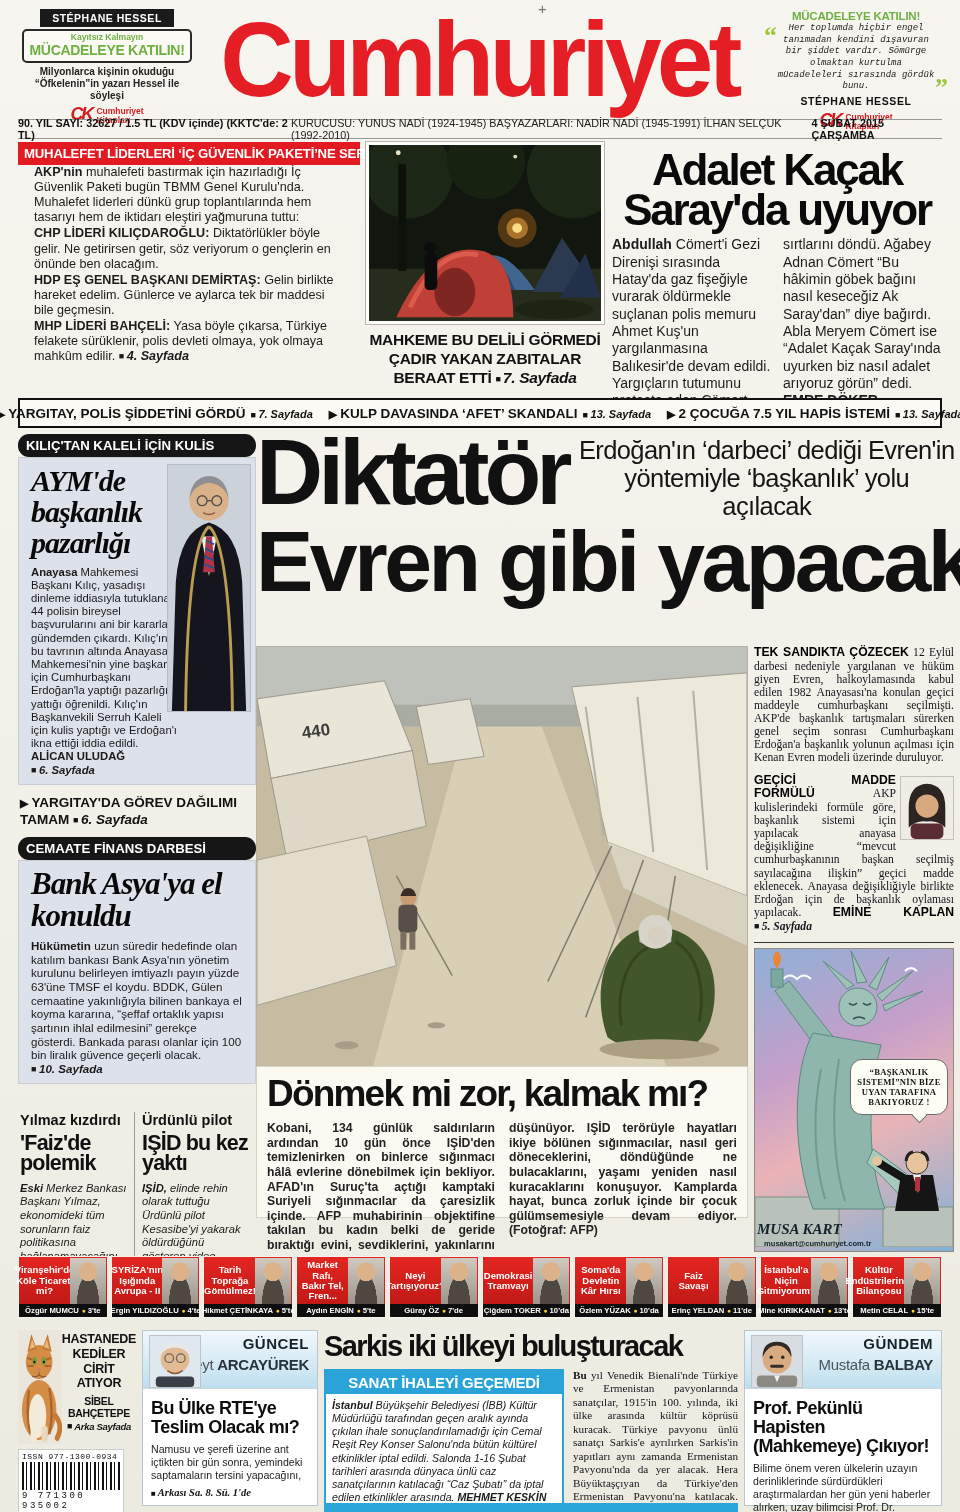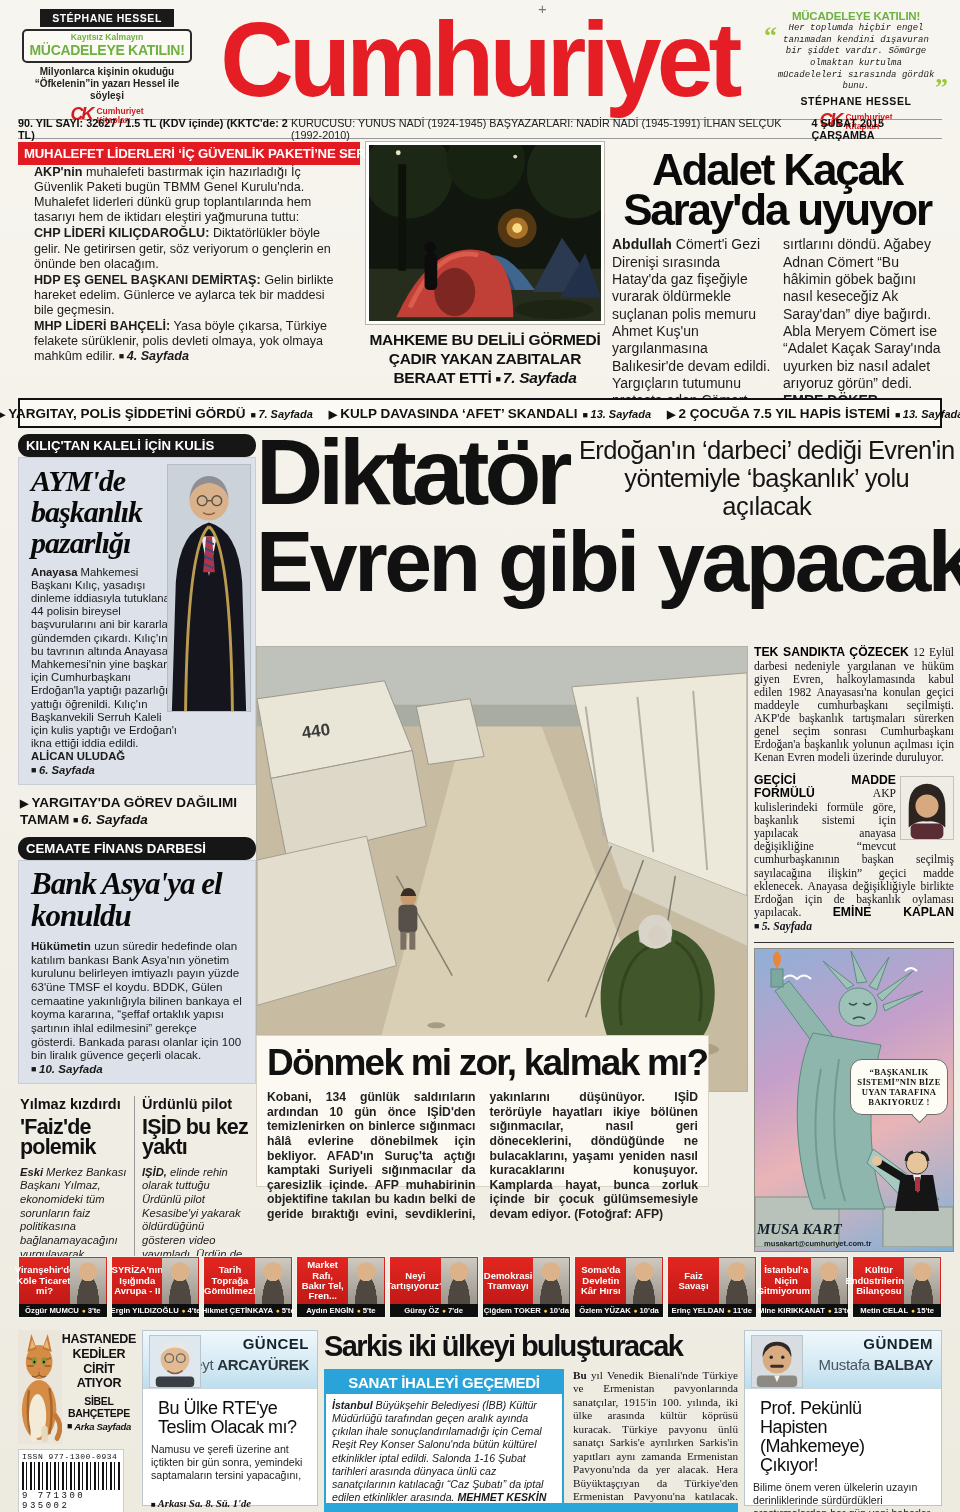--- a/index.html
+++ b/index.html
@@ -64,41 +64,41 @@
   .ticker .pg::before { content:"■ "; font-size:9px; font-style:normal; }
 
   
   .col-left { position:absolute; left:18px; top:434px; width:238px; height:822px; overflow:hidden; }
   .panel { background:#dde1e9; border:1px solid #c9cdd5; padding:7px 12px; }
   .aym-panel { position:relative; min-height:292px; }
   .serif-head { font-family:"Liberation Serif",serif; font-style:italic; font-weight:bold; letter-spacing:-1px; color:#090909; }
   .aym-head { font-size:30px; line-height:1.04; width:150px; }
   .aym-photo { position:absolute; right:4px; top:6px; width:84px; height:248px; border:1px solid #b8bcc4; }
   .aym-body { width:146px; font-size:11.3px; line-height:1.17; margin-top:7px; color:#1a1a1a; }
-  .bank-panel { margin-bottom:8px; }
+  .bank-panel { margin-bottom:24px; }
   .bank-head { font-size:31px; line-height:1.05; }
   .bank-body { font-size:11.6px; line-height:1.18; margin-top:6px; color:#1a1a1a; }
   .minis { display:flex; padding-top:4px; }
   .mini { flex:1; padding:0 7px; }
   .mini:first-child { padding-left:2px; }
   .mini + .mini { border-left:1px solid #999; }
   .mini-kick { font-weight:bold; font-size:14.5px; margin-bottom:5px; }
   .mini-head { font-weight:bold; font-size:21.5px; line-height:.95; letter-spacing:-.8px; margin-bottom:8px; }
   .mini-body { font-size:11.2px; line-height:1.22; font-style:italic; color:#1a1a1a; }
 
   
   .center-head { position:absolute; left:256px; top:428px; width:700px; }
   .ch-row { display:flex; }
   .dikta { font-size:93px; font-weight:bold; letter-spacing:-5px; line-height:.95; white-space:nowrap; }
   .main-sub { flex:1; margin-left:10px; text-align:center; font-size:25.5px; line-height:1.1; letter-spacing:-.6px; padding-top:8px; color:#151515; }
   .evren { font-size:86px; font-weight:bold; letter-spacing:-3.5px; line-height:.92; white-space:nowrap; margin-top:2px; }
 
   
   .main-photo { position:absolute; left:256px; top:646px; width:492px; height:446px; border:1px solid #b5b1a5; background:#cfc5ae; }
-  .caption { position:absolute; left:256px; top:1035px; width:453px; height:152px; background:#fbf9f2; border:1px solid #d8d3c3; padding:5px 10px; }
+  .caption { position:absolute; left:256px; top:1066px; width:492px; height:152px; background:#fbf9f2; border:1px solid #d8d3c3; padding:5px 10px; }
   .cap-head { font-size:37px; font-weight:bold; letter-spacing:-1.8px; margin:1px 0 6px; white-space:nowrap; }
   .cap-body { columns:2; column-gap:14px; font-size:12.2px; line-height:1.2; font-weight:bold; color:#222; text-align:justify; }
 
   
   .rail { position:absolute; left:754px; top:646px; width:200px; font-family:"Liberation Serif",serif; }
   .rail p { font-size:11.6px; line-height:1.13; text-align:justify; margin-bottom:9px; color:#14141c; }
   .rail .lead { font-family:"Liberation Sans",sans-serif; font-weight:bold; font-size:12.2px; color:#000; }
   .rail-portrait { float:right; width:54px; height:64px; margin:2px 0 1px 4px; border:1px solid #c5c1b8; }
   .rail hr { border:none; border-top:1px solid #333; margin:4px 0 8px; }
   .dav { font-family:"Liberation Sans",sans-serif; font-weight:bold; font-size:13.5px; text-align:center; line-height:1.3; }
@@ -143,23 +143,23 @@
   .bc-bars { height:28px; background:repeating-linear-gradient(90deg,#111 0 2px,#fff 2px 4px,#111 4px 5px,#fff 5px 8px); margin:1px 0; }
   .bc-num { font:9px "Liberation Mono",monospace; letter-spacing:2.5px; }
 
   .opbox { border:1px solid #b9c6ce; background:#fff; position:relative; padding:64px 8px 6px; height:176px; }
   .op-head-bg { position:absolute; left:0; top:0; right:0; height:58px;
                 background:linear-gradient(180deg,#f0f8fb 0%,#cfe7f3 70%,#bddeee 100%); border-bottom:1px solid #cdd8de; }
   .op-label { position:absolute; top:4px; right:8px; font-weight:bold; font-size:15px; color:#14222c; letter-spacing:.5px; }
   .op-author { position:absolute; top:25px; right:8px; font-size:15px; color:#4a555c; letter-spacing:-.3px; white-space:nowrap; }
   .op-author b { color:#28323a; font-weight:bold; }
   .op-photo { position:absolute; left:6px; top:4px; width:52px; height:53px; border:1px solid #b9c6ce; }
-  .op-title { font-weight:normal; font-size:18px; line-height:1.05; letter-spacing:-.5px; margin:4px 7px 6px; color:#0d0d0d; }
+  .op-title { font-weight:bold; font-size:18px; line-height:1.05; letter-spacing:-.5px; margin:4px 0 6px; color:#0d0d0d; }
   .op-body { font-size:10.6px; line-height:1.25; color:#222; }
-  .op-cont { margin-top:16px; font-style:italic; font-weight:bold; font-size:10.5px; font-family:"Liberation Serif",serif; }
+  .op-cont { margin-top:5px; font-style:italic; font-weight:bold; font-size:10.5px; font-family:"Liberation Serif",serif; }
   .op-cont::before { content:"■ "; font-style:normal; font-size:8px; }
   .guncel { width:176px; }
   .gundem { width:198px; }
 
   .sarkis { width:414px; }
   .sar-head { font-weight:bold; font-size:29px; letter-spacing:-1.6px; margin:0 0 6px; white-space:nowrap; }
   .sar-row { display:flex; gap:9px; }
   .sanat { width:240px; border:2px solid #29a3d8; background:#fff; height:140px; }
   .sanat-bar { background:#29a3d8; color:#fff; font-weight:bold; font-size:15px; text-align:center; padding:3px 2px; letter-spacing:-.3px; }
   .sanat-body { padding:5px 6px; font-style:italic; font-size:10.6px; line-height:1.24; color:#1a1a1a; }

